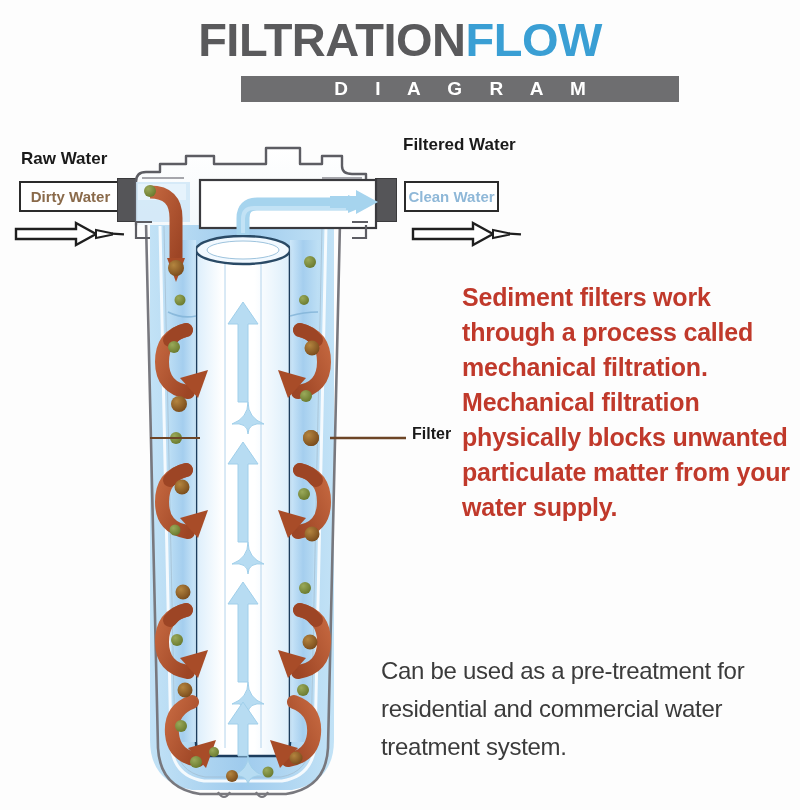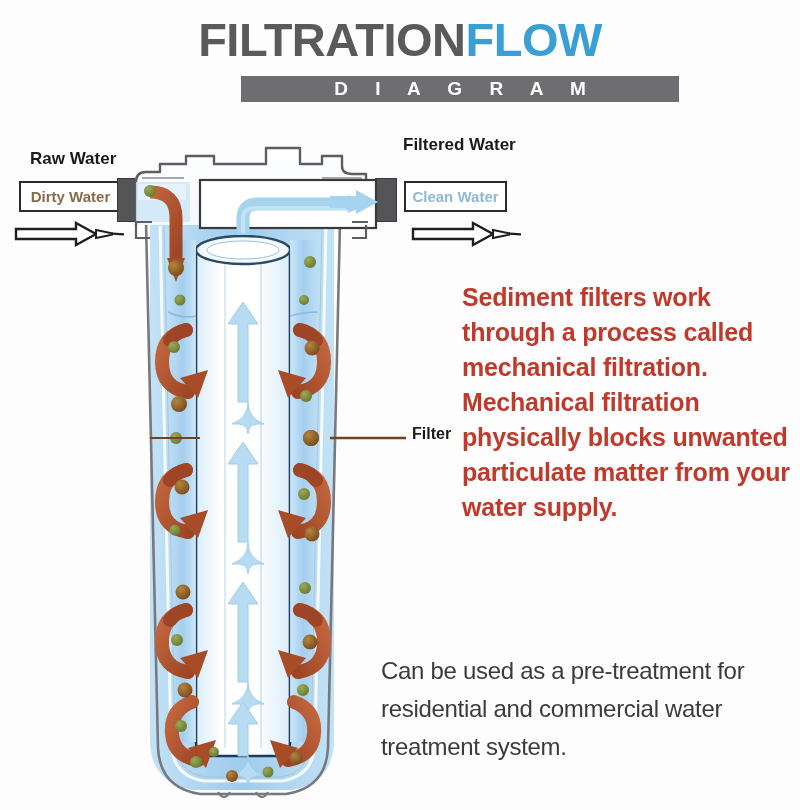--- a/index.html
+++ b/index.html
@@ -68,42 +68,42 @@
   }
 
   
   .cap-label {
     position: absolute;
     font-weight: bold;
     font-size: 17px;
     color: #1a1a1a;
     white-space: nowrap;
   }
-  #label-raw  { left: 30px;  top: 149px; }
+  #label-raw  { left: 21px;  top: 149px; }
   #label-filt { left: 403px; top: 135px; }
 
   .tag-box {
     position: absolute;
     border: 2px solid #2b2b2b;
     background: #ffffff;
     box-sizing: border-box;
     text-align: center;
     font-weight: bold;
     font-size: 15px;
     white-space: nowrap;
   }
   #tag-dirty {
     left: 19px; top: 181px;
     width: 103px; height: 31px;
     line-height: 28px;
     color: #8a6a4a;
   }
   #tag-clean {
     left: 404px; top: 181px;
-    width: 103px; height: 31px;
+    width: 95px; height: 31px;
     line-height: 28px;
     color: #8fb8d8;
   }
 
   
   .feed-arrow { position: absolute; }
   #feed-left  { left: 14px;  top: 219px; }
   #feed-right { left: 411px; top: 219px; }
 
   

